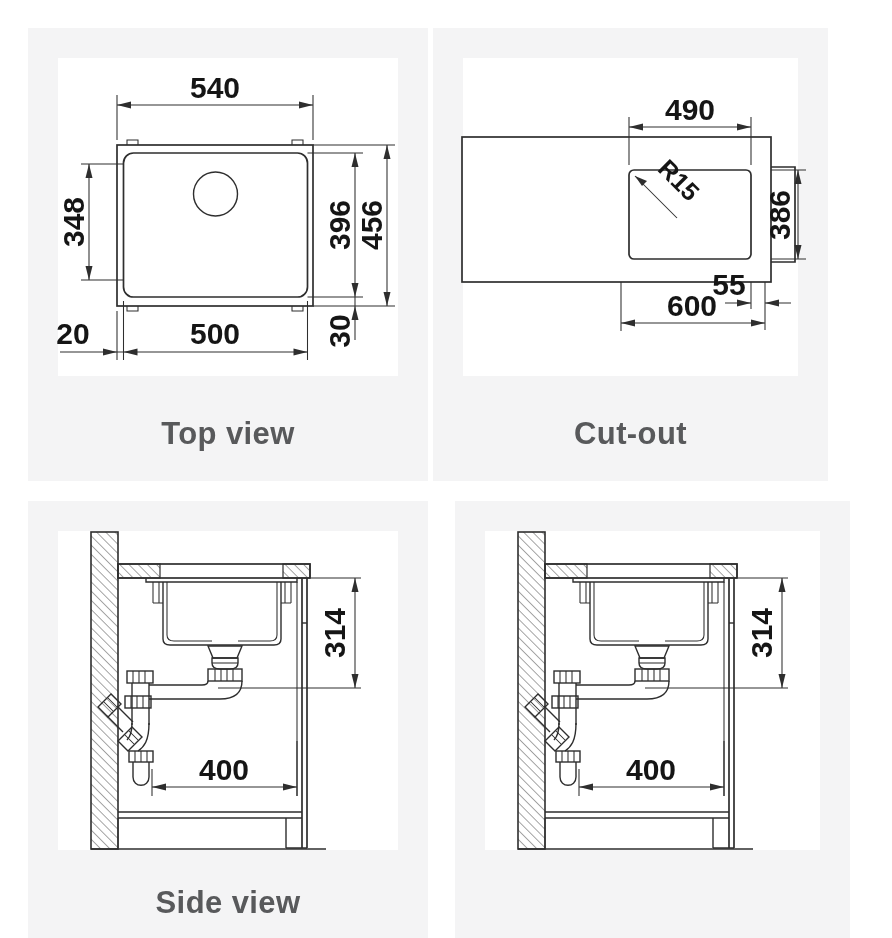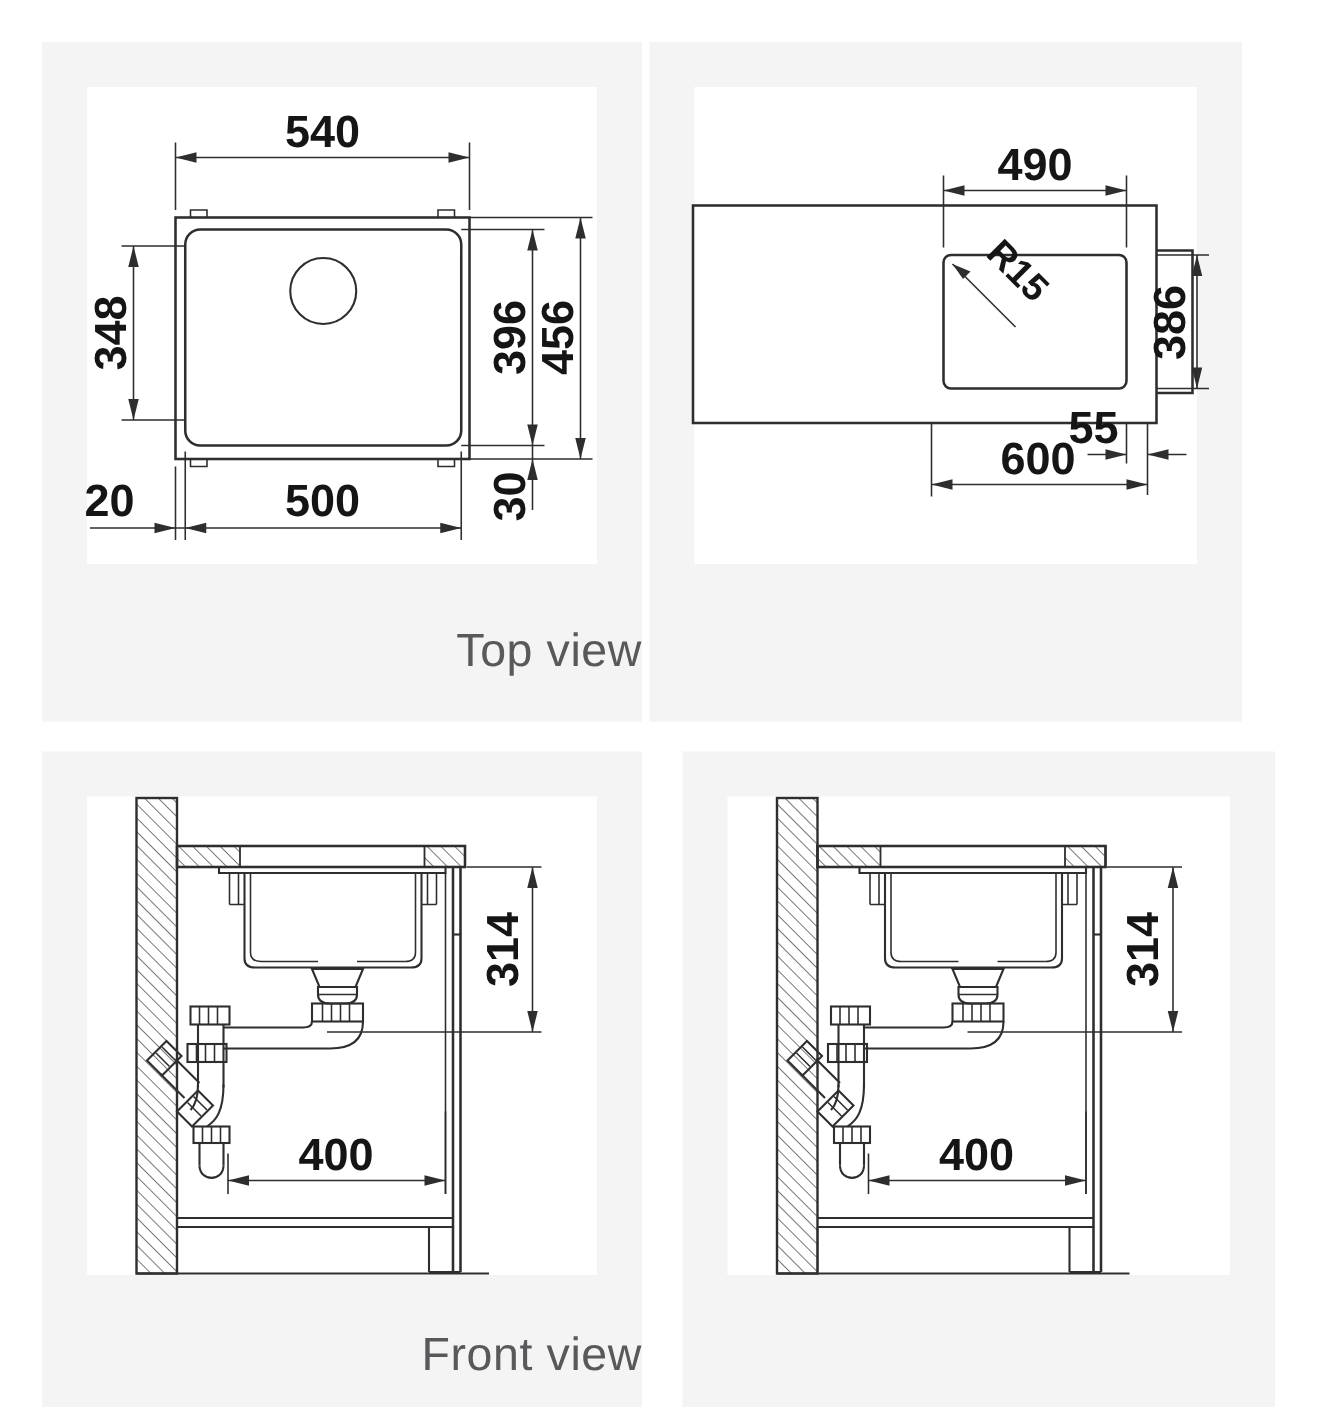--- a/index.html
+++ b/index.html
@@ -13,22 +13,22 @@
   svg.draw{position:absolute;left:0;top:0}
   .cv{fill:#ffffff}
   .ln{fill:none;stroke:#2e2e2e;stroke-width:1.7;stroke-linecap:butt}
   .md{fill:none;stroke:#2e2e2e;stroke-width:1.4}
   .tn{fill:none;stroke:#2e2e2e;stroke-width:1.05}
   .ar{fill:#2e2e2e;stroke:none}
   .dt{font-family:"Liberation Sans",sans-serif;font-weight:bold;font-size:30px;
       fill:#151515;text-anchor:middle}
   .dts{font-family:"Liberation Sans",sans-serif;font-weight:bold;font-size:25px;
       fill:#151515;text-anchor:middle}
-  .title{position:absolute;left:0;width:100%;text-align:right;
-         font-size:31px;font-weight:400;color:#58595b;letter-spacing:.4px}
+  .title{position:absolute;left:0;width:100%;text-align:center;
+         font-size:31px;font-weight:700;color:#58595b;letter-spacing:.4px}
   #p1 .title,#p2 .title{top:388px}
   #p3 .title,#p4 .title{top:384px}
 </style>
 </head>
 <body>
 
 <svg width="0" height="0" style="position:absolute" aria-hidden="true">
   <defs>
     <pattern id="hatch" width="6.5" height="6.5" patternUnits="userSpaceOnUse" patternTransform="rotate(-45)">
       <line x1="0" y1="0" x2="0" y2="6.5" stroke="#4a4a4a" stroke-width="1"></line>
@@ -179,30 +179,31 @@
       <polygon points="318,275 304,271.5 304,278.5" class="ar"></polygon>
       <polygon points="332,275 346,271.5 346,278.5" class="ar"></polygon>
       <text class="dt" x="296" y="267">55</text>
 
       <path class="tn" d="M188,254 V303 M188,295 H332"></path>
       <polygon points="188,295 202,291.5 202,298.5" class="ar"></polygon>
       <polygon points="332,295 318,291.5 318,298.5" class="ar"></polygon>
       <text class="dt" x="259" y="288">600</text>
     </g>
   </svg>
+  <div class="title">Cut-out</div>
 </div>
 
 <div class="panel" id="p3">
   <svg class="draw" width="400" height="437" viewBox="0 0 400 437">
     <rect x="30" y="30" width="340" height="319" class="cv"></rect>
     <use href="#cab"></use>
     <text class="dt" transform="translate(317,132) rotate(-90)">314</text>
     <text class="dt" x="196" y="279">400</text>
   </svg>
-  <div class="title">Front view</div>
+  <div class="title">Side view</div>
 </div>
 
 <div class="panel" id="p4">
   <svg class="draw" width="395" height="437" viewBox="0 0 395 437">
     <rect x="30" y="30" width="335" height="319" class="cv"></rect>
     <use href="#cab"></use>
     <text class="dt" transform="translate(317,132) rotate(-90)">314</text>
     <text class="dt" x="196" y="279">400</text>
   </svg>
 </div>

